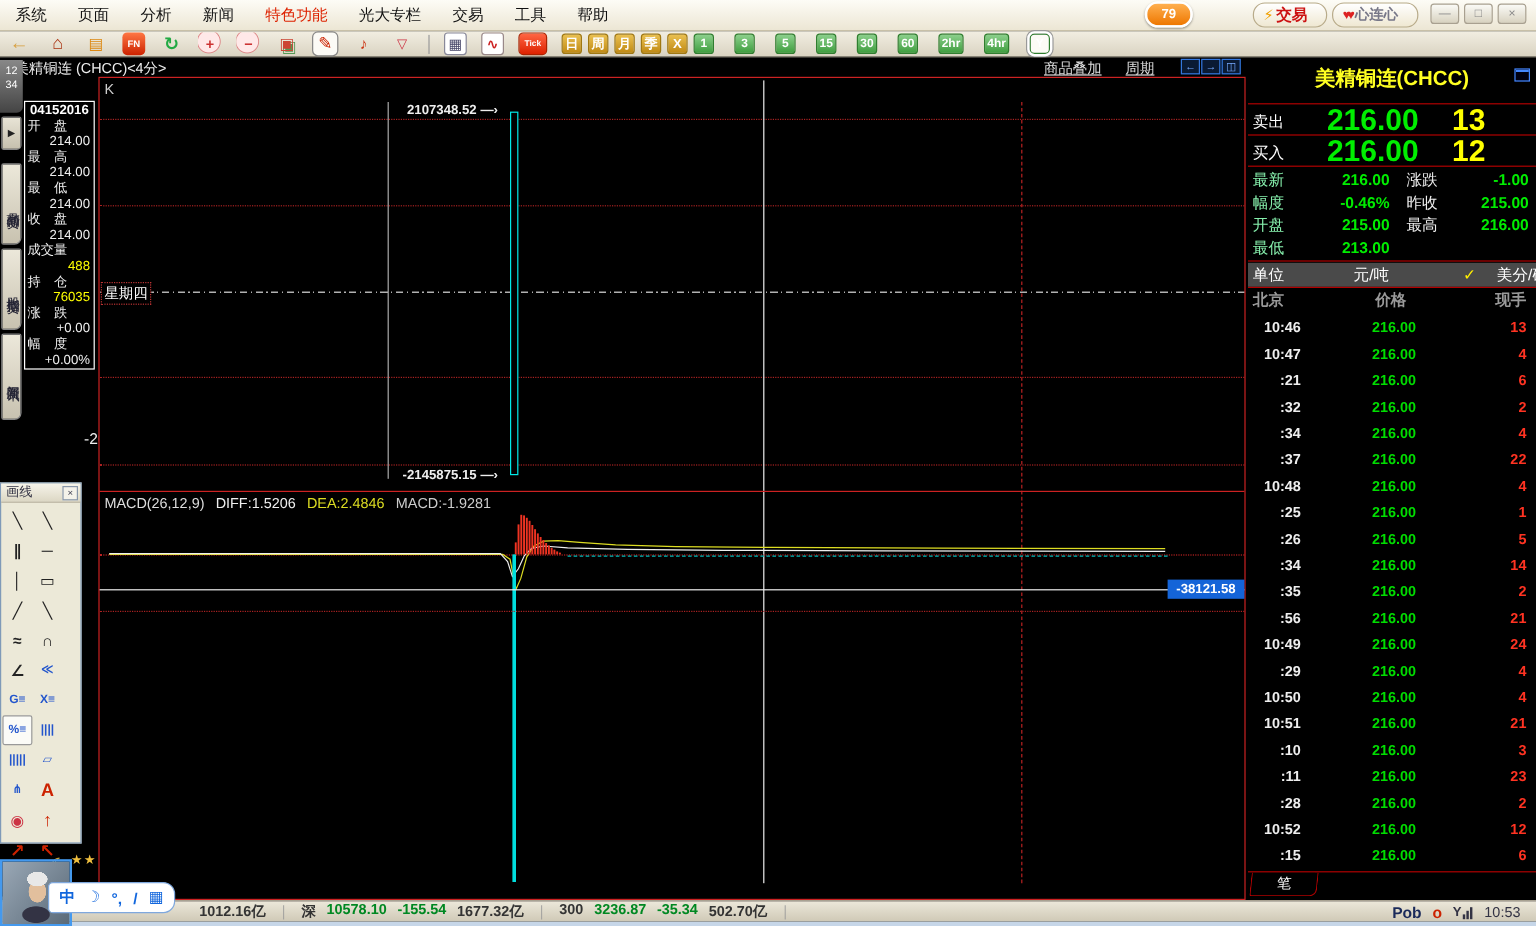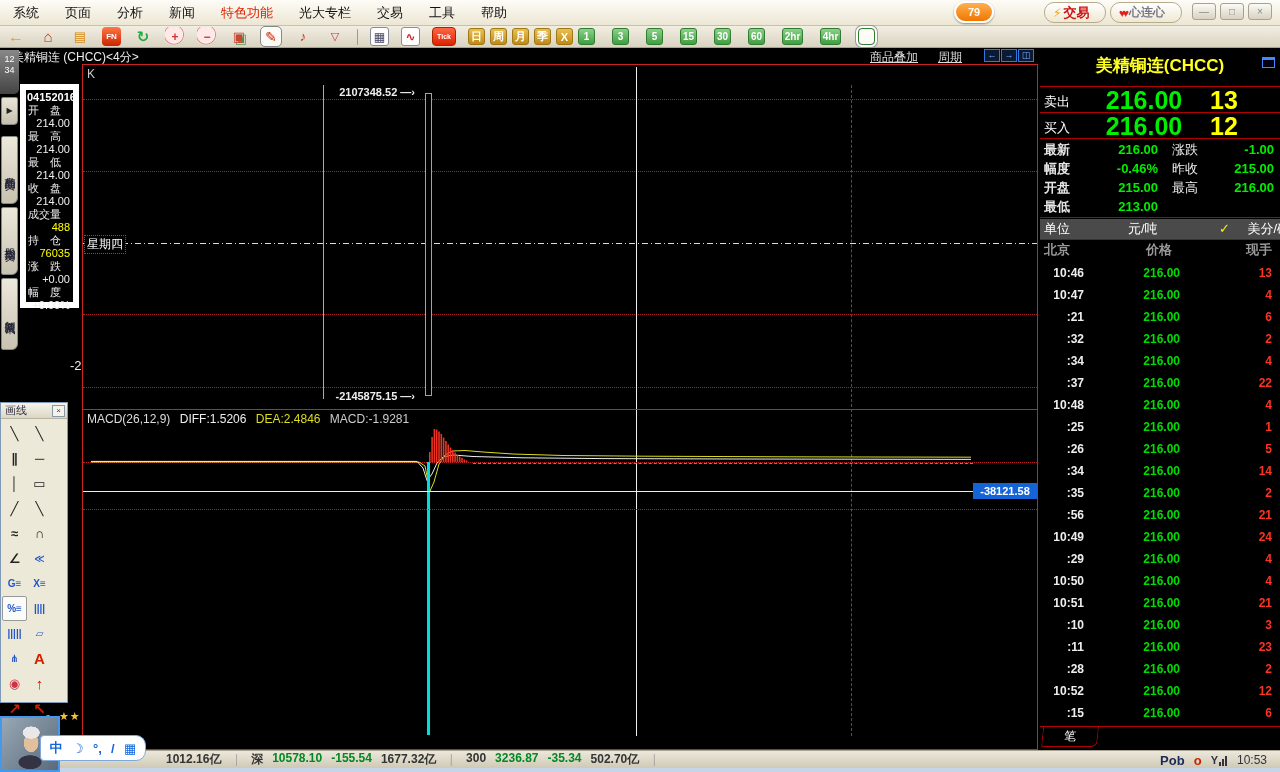--- a/index.html
+++ b/index.html
@@ -65,21 +65,21 @@
   
   .corner-tab{position:absolute;left:0;top:50px;width:19px;height:44px;background:linear-gradient(#888,#444);
     border-radius:0 0 5px 0;color:#fff;font-size:9px;text-align:center;line-height:11px;padding-top:4px;z-index:4;}
   .arrow-tab{position:absolute;left:1px;top:97px;width:17px;height:28px;background:linear-gradient(#e8e4d6,#c6c0ae);
     border:1px solid #888;border-radius:2px 2px 4px 2px;color:#222;font-size:8px;text-align:center;line-height:26px;}
   .v-tab{position:absolute;left:1px;width:17px;background:linear-gradient(#ece8da,#c8c2b0);border:1px solid #888;
     border-radius:2px 2px 6px 2px;color:#223;font-size:11px;writing-mode:vertical-rl;text-orientation:upright;
     display:flex;align-items:center;justify-content:center;letter-spacing:1px;}
 
   
-  .info-panel{position:absolute;left:20px;top:84px;width:59px;height:224px;border:6px solid #ffffff;background:#000;
+  .info-panel{position:absolute;left:20px;top:84px;width:59px;height:224px;border:1px solid #ffffff;background:#000;
     color:#eee;font-size:11px;line-height:13px;padding:1px 1px;}
   .info-date{text-align:center;font-weight:bold;font-size:11px;color:#fff;}
   .ip-label{color:#eee;padding-left:1px;letter-spacing:0px;white-space:nowrap;}
   .ip-value{text-align:right;padding-right:2px;}
   .ip-value.y{color:#ffff00;}
   .extra-val{position:absolute;left:22px;top:357px;color:#eee;font-size:13px;margin-left:48px;}
 
   
   .draw-panel{position:absolute;left:0;top:402px;width:68px;height:301px;background:#ece9d8;
     border:1px solid #7f9ab8;z-index:5;}
@@ -131,21 +131,21 @@
   .q-title{position:absolute;left:0;top:6px;width:240px;text-align:center;color:#ffff22;font-size:17px;font-weight:bold;}
   .q-restore{position:absolute;right:5px;top:9px;width:13px;height:11px;border:1px solid #4488ff;background:#001;
     box-shadow:inset 0 2px 0 #4488ff;}
   .q-sep{position:absolute;left:0;width:240px;height:1px;background:#b00000;}
   .q-row-big{position:absolute;left:0;width:240px;height:24px;}
   .q-big-label{position:absolute;left:4px;top:5px;color:#fff;font-size:13px;}
   .q-big-price{position:absolute;left:44px;top:-2px;width:120px;color:#00ee00;font-size:25px;font-weight:bold;text-align:center;}
   .q-big-vol{position:absolute;left:170px;top:-2px;color:#ffff00;font-size:25px;font-weight:bold;}
   .q-stats{position:absolute;left:0;top:92px;width:240px;}
   .q-srow{display:flex;height:19px;align-items:center;font-size:13px;font-weight:bold;}
-  .q-sl{width:38px;color:#e5e5e5;padding-left:4px;font-weight:bold;}
+  .q-sl{width:38px;color:#86efac;padding-left:4px;font-weight:normal;}
   .q-sv{width:80px;text-align:right;color:#00ee00;}
   .q-sl2{width:40px;color:#eee;padding-left:14px;font-weight:normal;}
   .q-sv2{flex:1;text-align:right;color:#00ee00;padding-right:6px;}
   .q-unit{position:absolute;left:0;top:171px;width:256px;height:20px;background:#4a4a4a;color:#fff;font-size:13px;line-height:20px;}
   .q-unit .u1{position:absolute;left:4px;}
   .q-unit .u2{position:absolute;left:88px;}
   .q-unit .chk{position:absolute;right:66px;color:#ffee00;font-weight:bold;}
   .q-unit .u3{position:absolute;right:6px;}
   .q-cols{position:absolute;left:0;top:193px;width:240px;height:18px;color:#999;font-size:13px;font-weight:bold;}
   .q-cols .c1{position:absolute;left:4px;} .q-cols .c2{position:absolute;left:106px;} .q-cols .c3{position:absolute;right:8px;}

